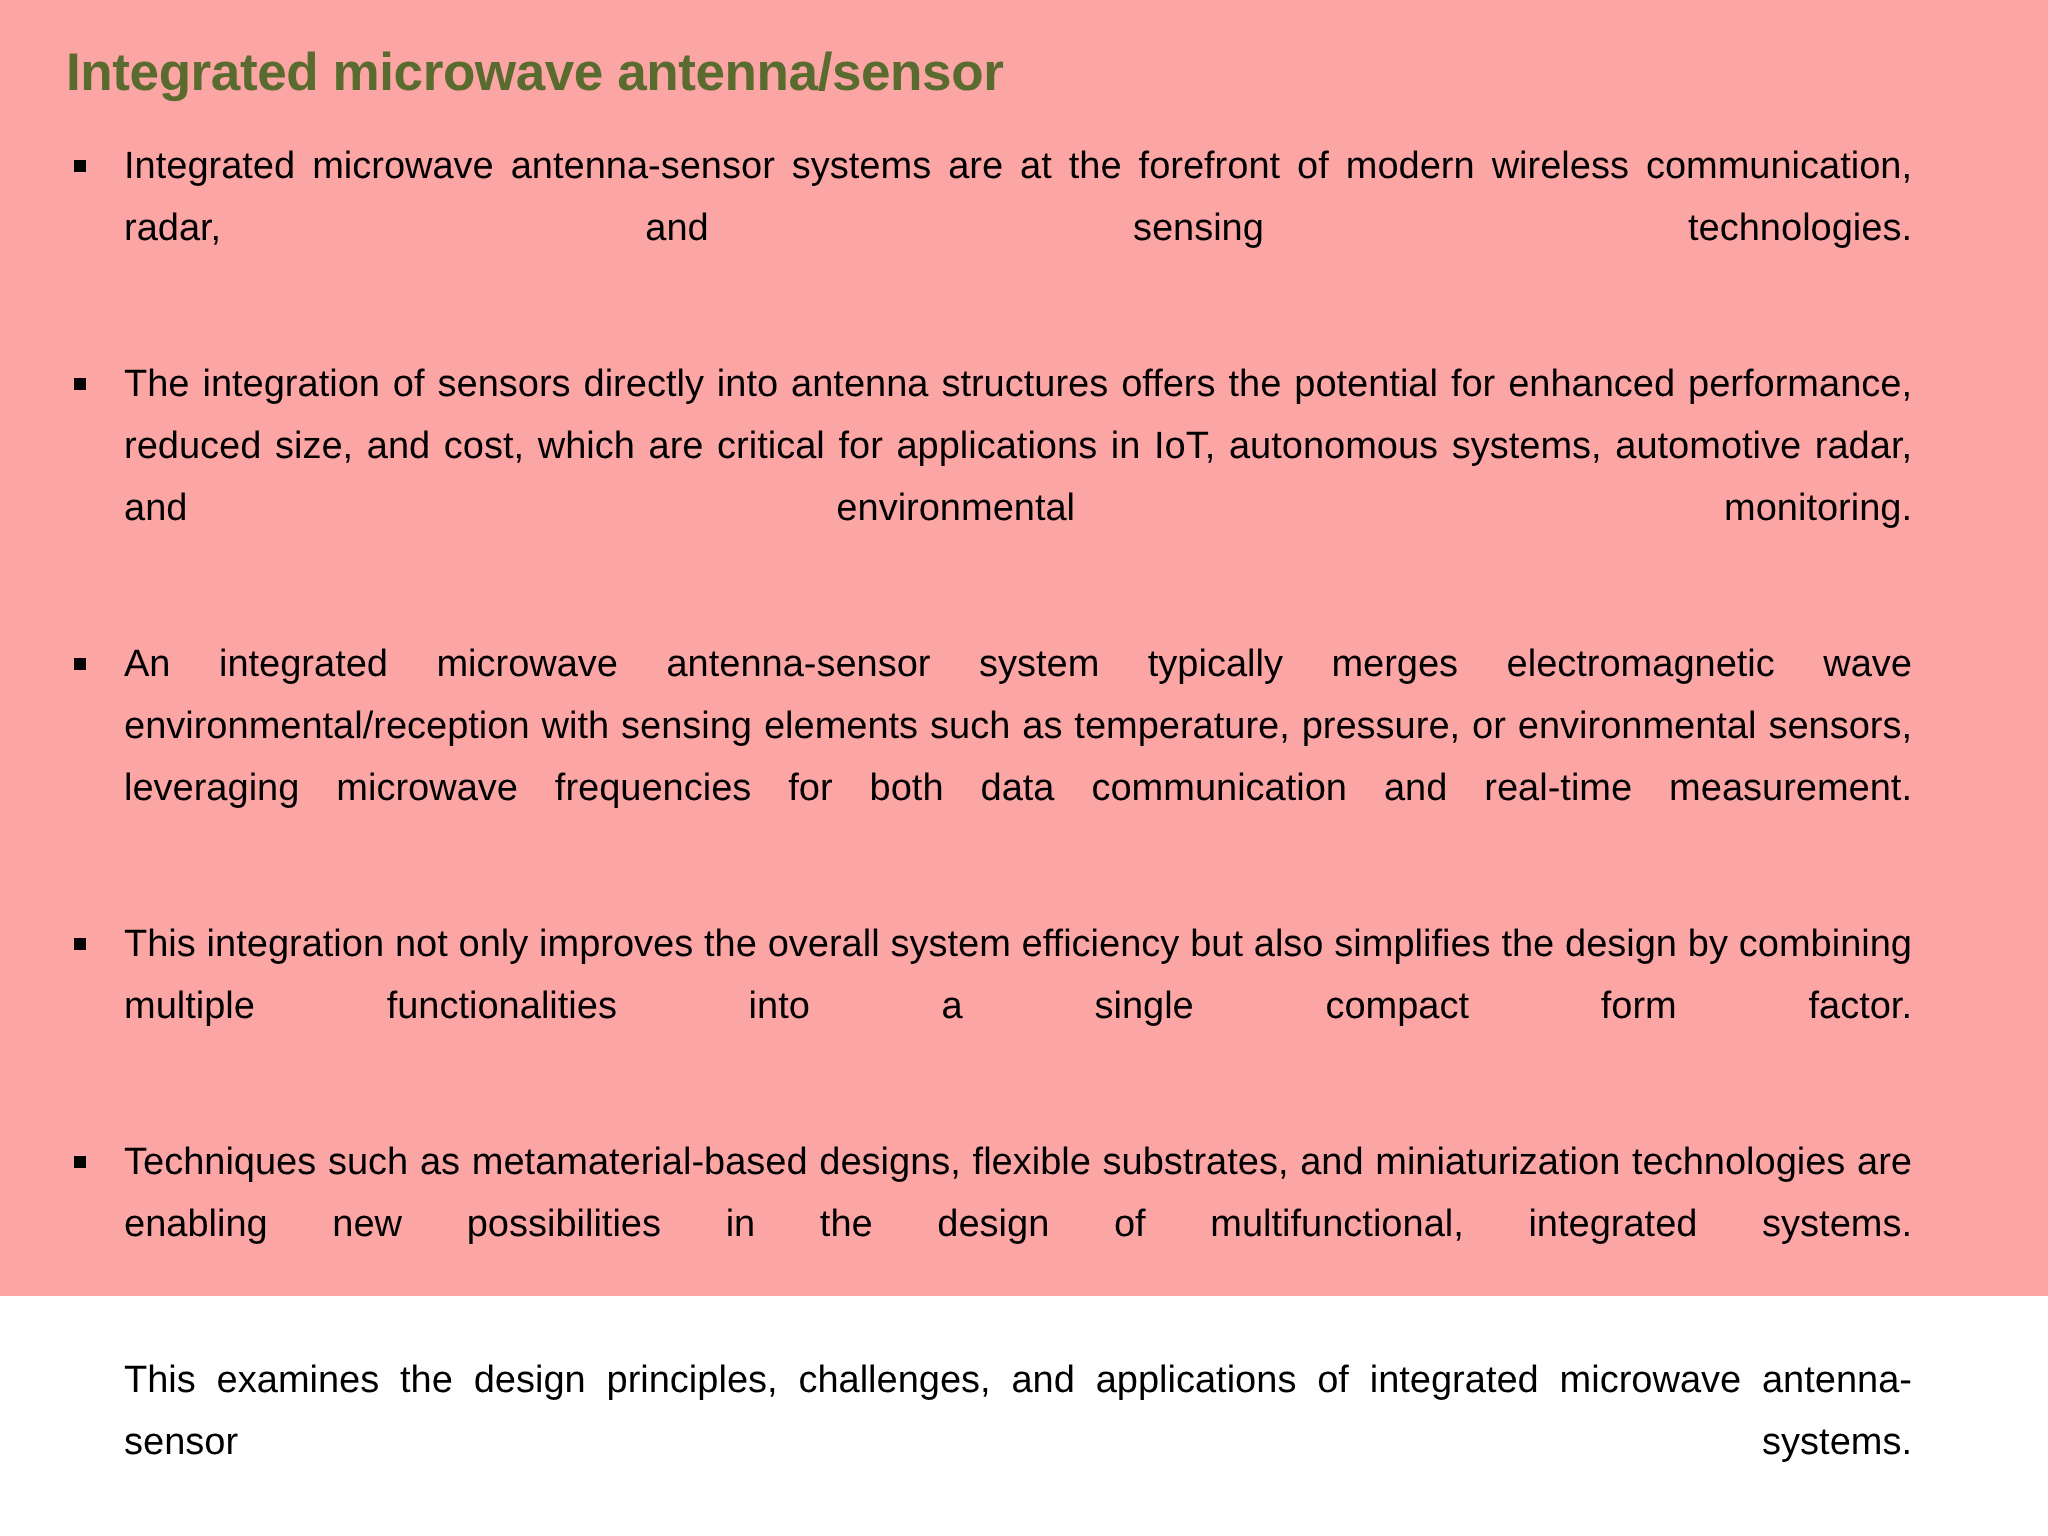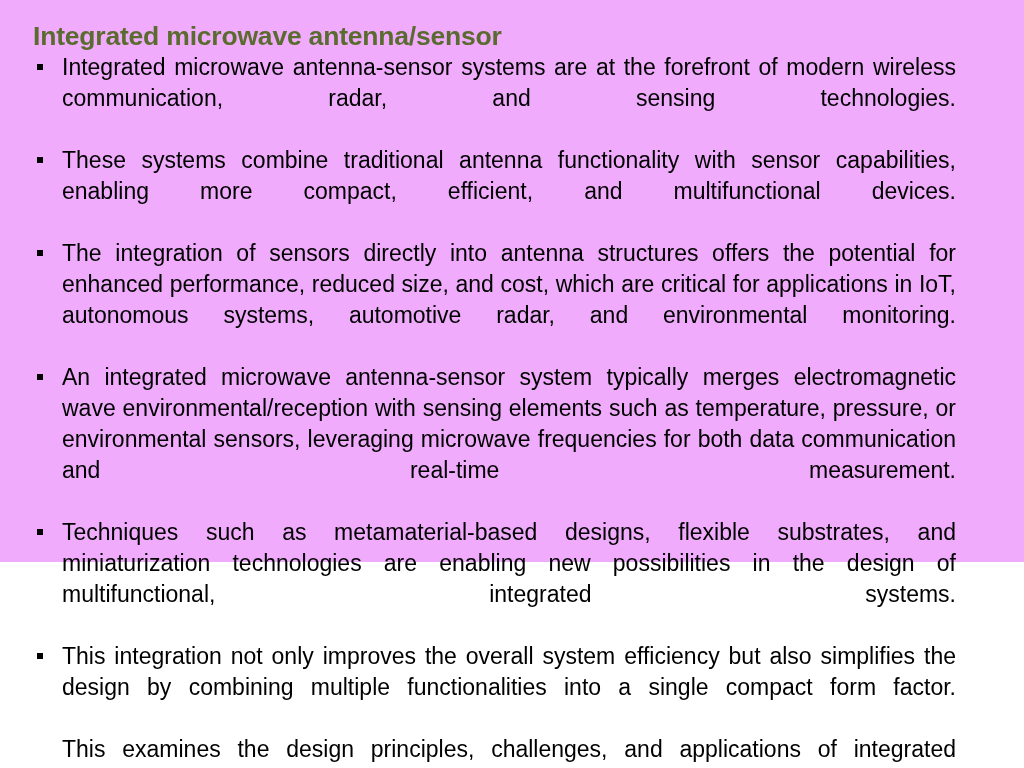--- a/index.html
+++ b/index.html
@@ -9,22 +9,22 @@
   body {
     width: 1024px;
     height: 768px;
     background: #ffffff;
     font-family: "Liberation Sans", sans-serif;
     overflow: hidden;
   }
   .slide {
     position: relative;
     width: 1024px;
-    height: 562px;
-    background: #f0abfc;
+    height: 648px;
+    background: #fca5a5;
     box-sizing: border-box;
   }
   .slide-title {
     position: absolute;
     left: 33px;
     top: 21px;
     width: 940px;
     font-size: 26.5px;
     font-weight: bold;
     line-height: 30px;
@@ -39,22 +39,22 @@
     width: 923px;
   }
   ul.bullets {
     list-style: none;
     margin: 0;
     padding: 0;
   }
   ul.bullets > li {
     position: relative;
     padding-left: 29px;
-    margin: 0 0 0 0;
-    font-size: 23px;
+    margin: 16px 0 0 0;
+    font-size: 19px;
     line-height: 31px;
     color: #000000;
     text-align: justify;
     text-justify: inter-word;
     -webkit-hyphens: none;
     hyphens: none;
   }
   ul.bullets > li .marker {
     position: absolute;
     left: 4px;
@@ -82,37 +82,33 @@
   <div class="slide-title">Integrated microwave antenna/sensor</div>
 
   <div class="body-block">
     <ul class="bullets">
       <li>
         <span class="marker"></span>
         <span class="btext">Integrated microwave antenna-sensor systems are at the forefront of modern wireless communication, radar, and sensing technologies.</span>
       </li>
       <li>
         <span class="marker"></span>
-        <span class="btext">These systems combine traditional antenna functionality with sensor capabilities, enabling more compact, efficient, and multifunctional devices.</span>
-      </li>
-      <li>
-        <span class="marker"></span>
         <span class="btext">The integration of sensors directly into antenna structures offers the potential for enhanced performance, reduced size, and cost, which are critical for applications in IoT, autonomous systems, automotive radar, and environmental monitoring.</span>
       </li>
       <li>
         <span class="marker"></span>
         <span class="btext">An integrated microwave antenna-sensor system typically merges electromagnetic wave environmental/reception with sensing elements such as temperature, pressure, or environmental sensors, leveraging microwave frequencies for both data communication and real-time measurement.</span>
       </li>
       <li>
         <span class="marker"></span>
-        <span class="btext">Techniques such as metamaterial-based designs, flexible substrates, and miniaturization technologies are enabling new possibilities in the design of multifunctional, integrated systems.</span>
+        <span class="btext">This integration not only improves the overall system efficiency but also simplifies the design by combining multiple functionalities into a single compact form factor.</span>
       </li>
       <li>
         <span class="marker"></span>
-        <span class="btext">This integration not only improves the overall system efficiency but also simplifies the design by combining multiple functionalities into a single compact form factor.</span>
+        <span class="btext">Techniques such as metamaterial-based designs, flexible substrates, and miniaturization technologies are enabling new possibilities in the design of multifunctional, integrated systems.</span>
       </li>
       <li>
 
         <span class="btext">This examines the design principles, challenges, and applications of integrated microwave antenna-sensor systems.</span>
       </li>
     </ul>
 
   </div>
 
 </div>

